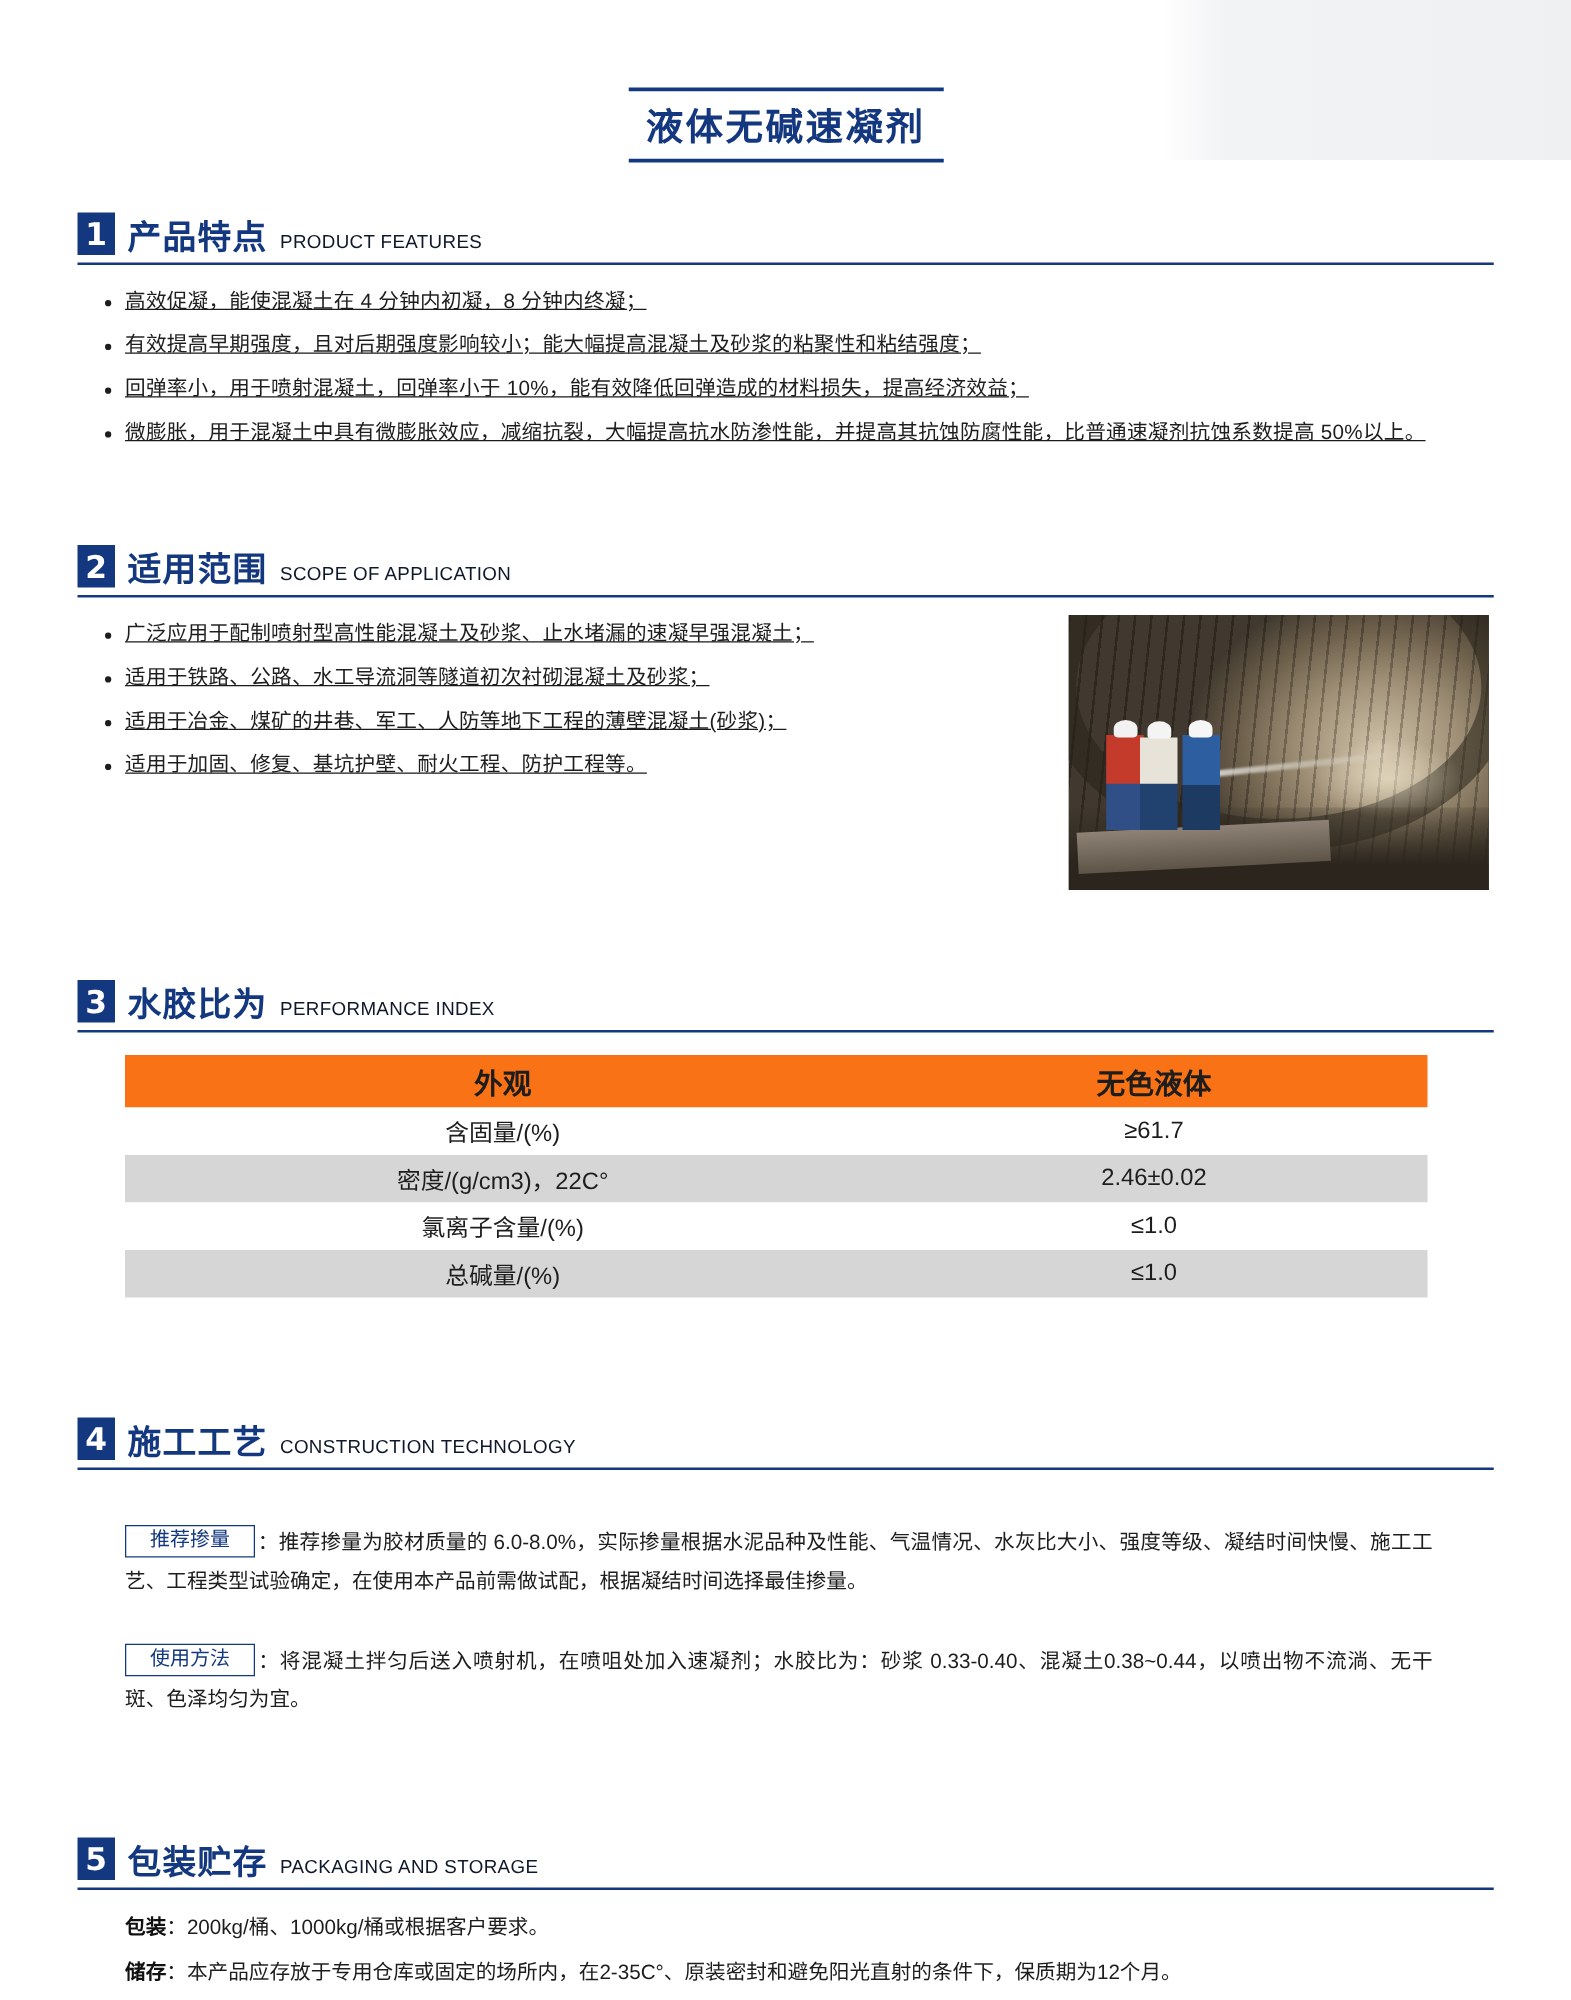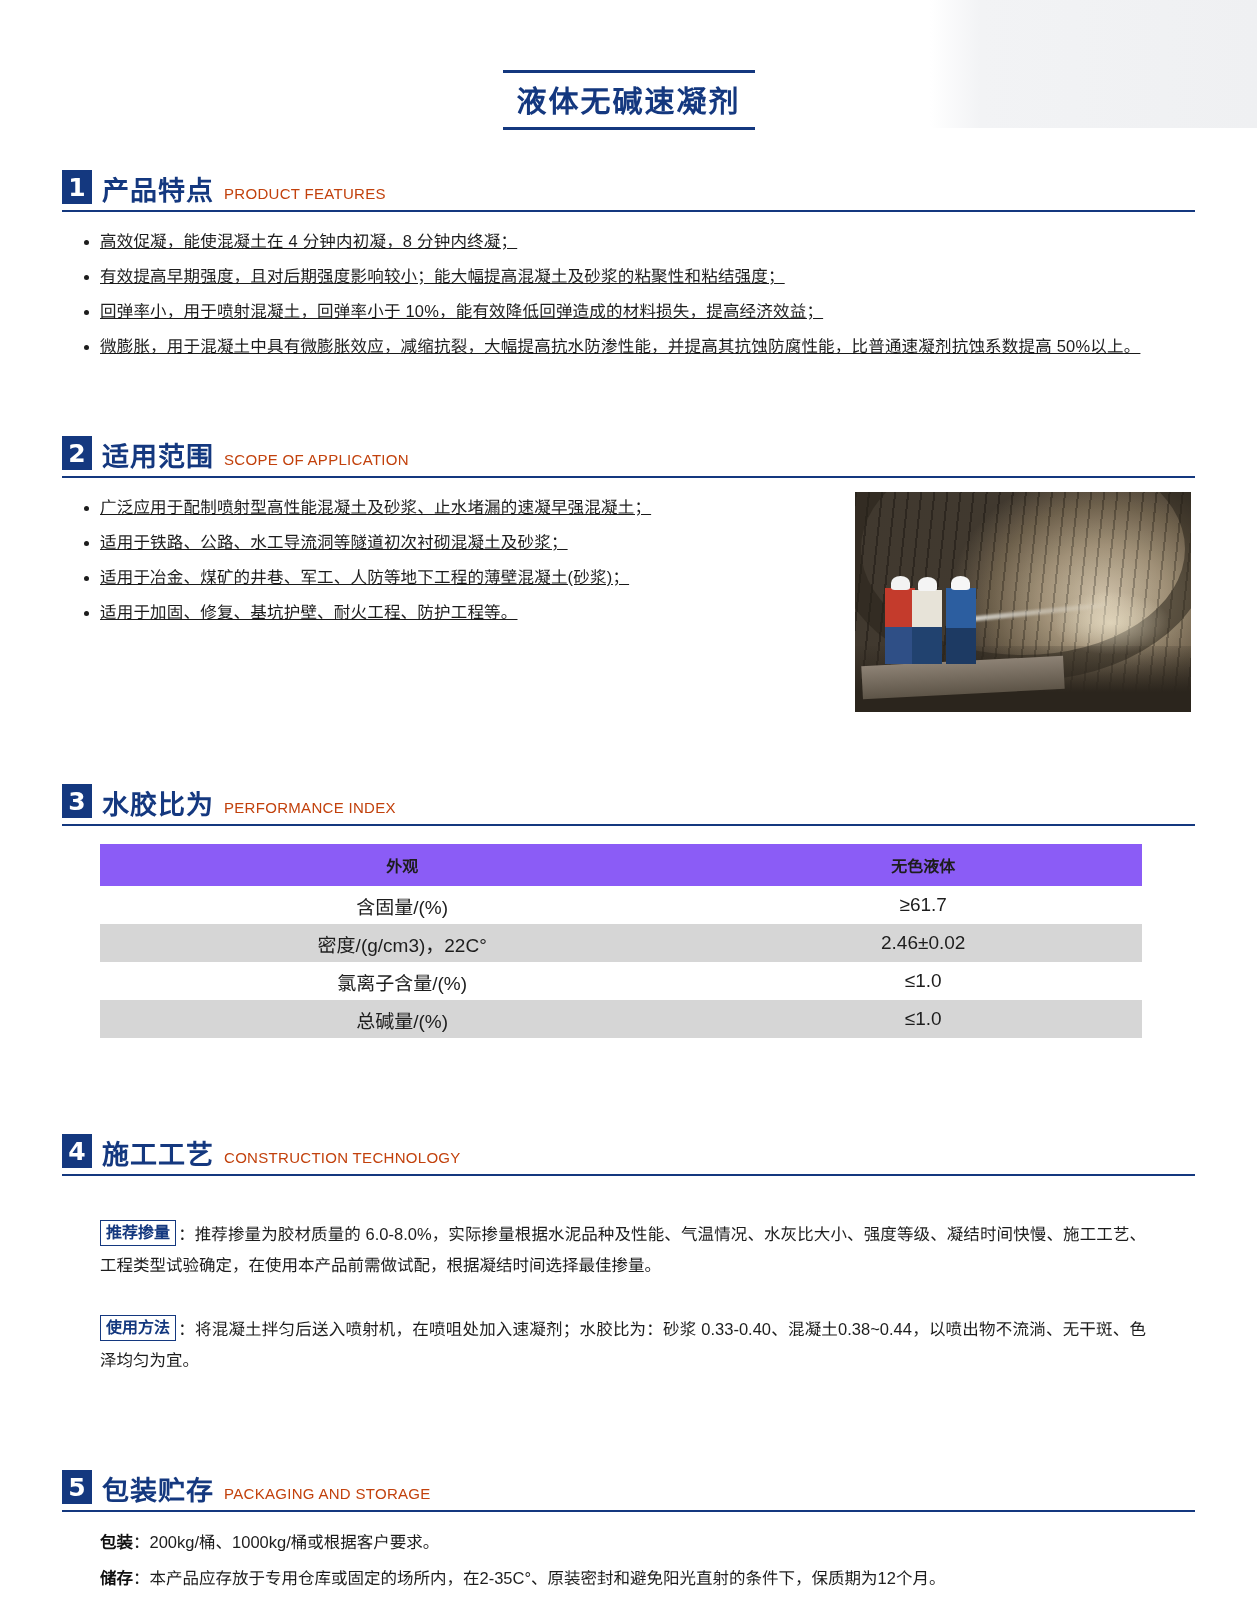--- a/index.html
+++ b/index.html
@@ -83,21 +83,21 @@
   .sec-cn {
     font-size: 27px;
     font-weight: bold;
     color: #14387f;
     line-height: 1;
     letter-spacing: 1px;
     font-family: "DejaVu Sans", "Liberation Sans", sans-serif;
   }
   .sec-en {
     font-size: 15px;
-    color: #c2410c;
+    color: #0f172a;
     letter-spacing: 0.3px;
     padding-bottom: 2px;
     font-family: "Liberation Sans", sans-serif;
   }
   .sec-rule {
     height: 2px;
     background: #14387f;
     margin-top: 2px;
   }
 
@@ -233,23 +233,23 @@
     table-layout: fixed;
   }
   table.perf td {
     height: 38px;
     font-size: 19px;
     text-align: center;
     color: #1d1d1d;
     padding: 0;
   }
   table.perf tr.head td {
-    background: #8b5cf6;
+    background: #f97316;
     font-weight: bold;
-    font-size: 16px;
+    font-size: 23px;
     height: 42px;
     font-family: Liberation Mono, monospace;
   }
   table.perf tr.alt td {
     background: #d6d6d6;
   }
   table.perf tr.plain td {
     background: #ffffff;
   }
   table.perf td.c1 { width: 58%; }
@@ -264,23 +264,23 @@
     margin: 0 0 6px 0;
     font-size: 16.5px;
     line-height: 31px;
     color: #1d1d1d;
     text-align: justify;
   }
   .tag {
     display: inline-block;
     border: 1.5px solid #14387f;
     color: #14387f;
-    font-weight: bold;
+    font-weight: normal;
     font-size: 16px;
-    padding: 0 5px;
+    padding: 0 19px;
     line-height: 24px;
     margin-right: 2px;
     vertical-align: 2px;
     margin-top: 28px;
   }
 
   
   .pack {
     margin: 16px 0 0 38px;
     width: 1046px;

